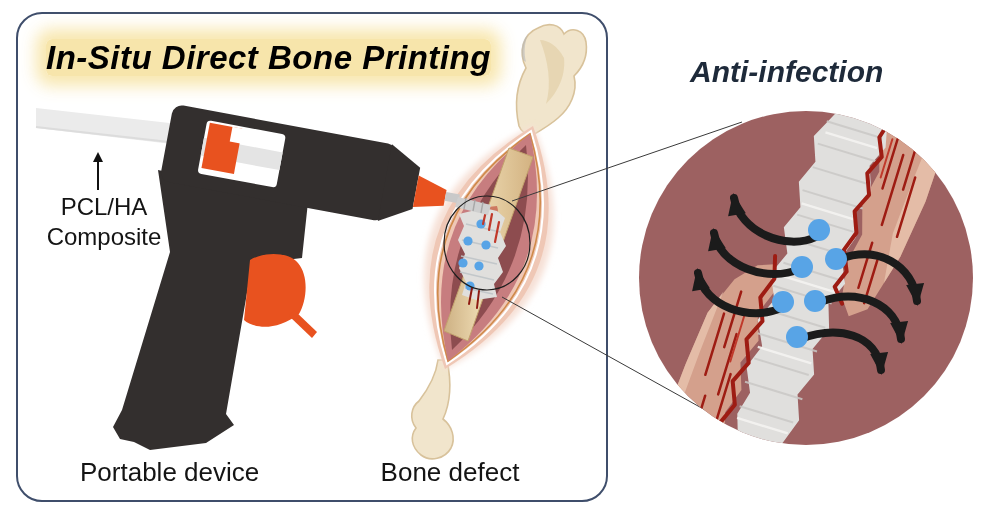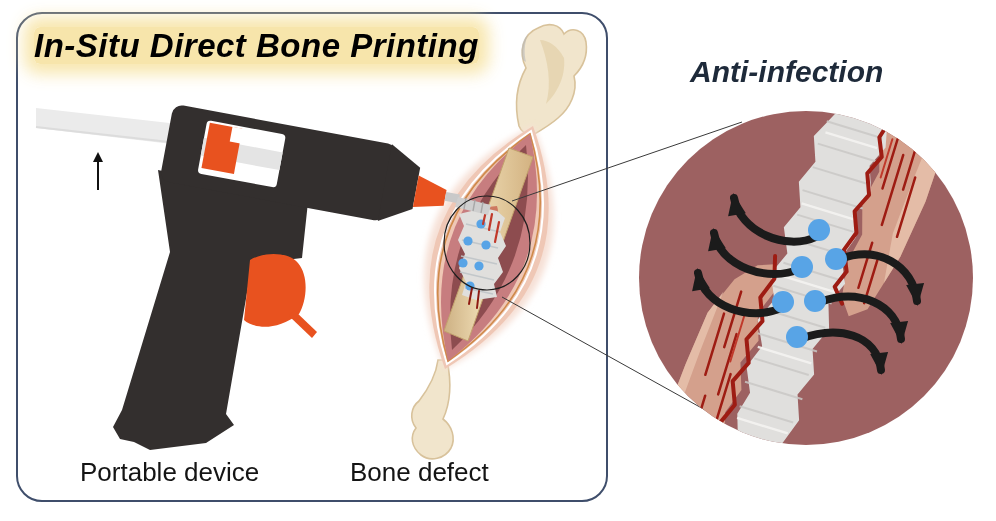--- a/index.html
+++ b/index.html
@@ -1,27 +1,27 @@
 <!DOCTYPE html>
 <html><head>
 <meta charset="utf-8">
 <style>
   html,body{margin:0;padding:0}
   body{width:996px;height:521px;background:#ffffff;position:relative;overflow:hidden;
        font-family:"Liberation Sans",sans-serif}
   .panel{position:absolute;left:16px;top:12px;width:592px;height:490px;
          border:2px solid #3f4e6b;border-radius:26px;box-sizing:border-box;background:transparent}
   svg.scene{position:absolute;left:0;top:0}
-  .title{position:absolute;left:34px;top:27px;margin:0;font-size:33px;font-weight:bold;
+  .title{position:absolute;left:34px;top:27px;margin:12px;font-size:33px;font-weight:bold;
          font-style:italic;color:#000;letter-spacing:.5px;white-space:nowrap}
   .hl{background:rgba(247,228,166,.95);box-shadow:0 0 16px 10px rgba(247,228,166,.9);border-radius:6px}
   .lbl{position:absolute;color:#141414}
   .composite{left:28px;top:192px;width:152px;text-align:center;font-size:24px;line-height:30px}
   .device{left:80px;top:457px;width:200px;text-align:left;font-size:26px}
-  .defect{left:350px;top:457px;width:200px;font-size:26px}
+  .defect{left:350px;top:457px;width:200px;text-align:center;font-size:26px}
   .inset-title{position:absolute;left:690px;top:55px;width:240px;text-align:left;
          font-size:30px;font-weight:bold;font-style:italic;color:#1e2a3a;white-space:nowrap}
 </style>
 </head>
 <body>
 
 <div class="panel"></div>
 
 <svg class="scene" width="996" height="521" viewBox="0 0 996 521">
   <defs>
@@ -158,17 +158,19 @@
       <circle cx="783" cy="302" r="11"></circle>
       <circle cx="815" cy="301" r="11"></circle>
       <circle cx="797" cy="337" r="11"></circle>
     </g>
   </g>
 </svg>
 
 <h1 class="title"><span class="hl">In-Situ Direct Bone Printing</span></h1>
 
 <div class="lbl composite">
+  <div>PCL/HA</div>
+  <div>Composite</div>
 </div>
 
 <div class="lbl device">Portable device</div>
 <div class="lbl defect">Bone defect</div>
 <div class="inset-title">Anti-infection</div>
 
 </body></html>

